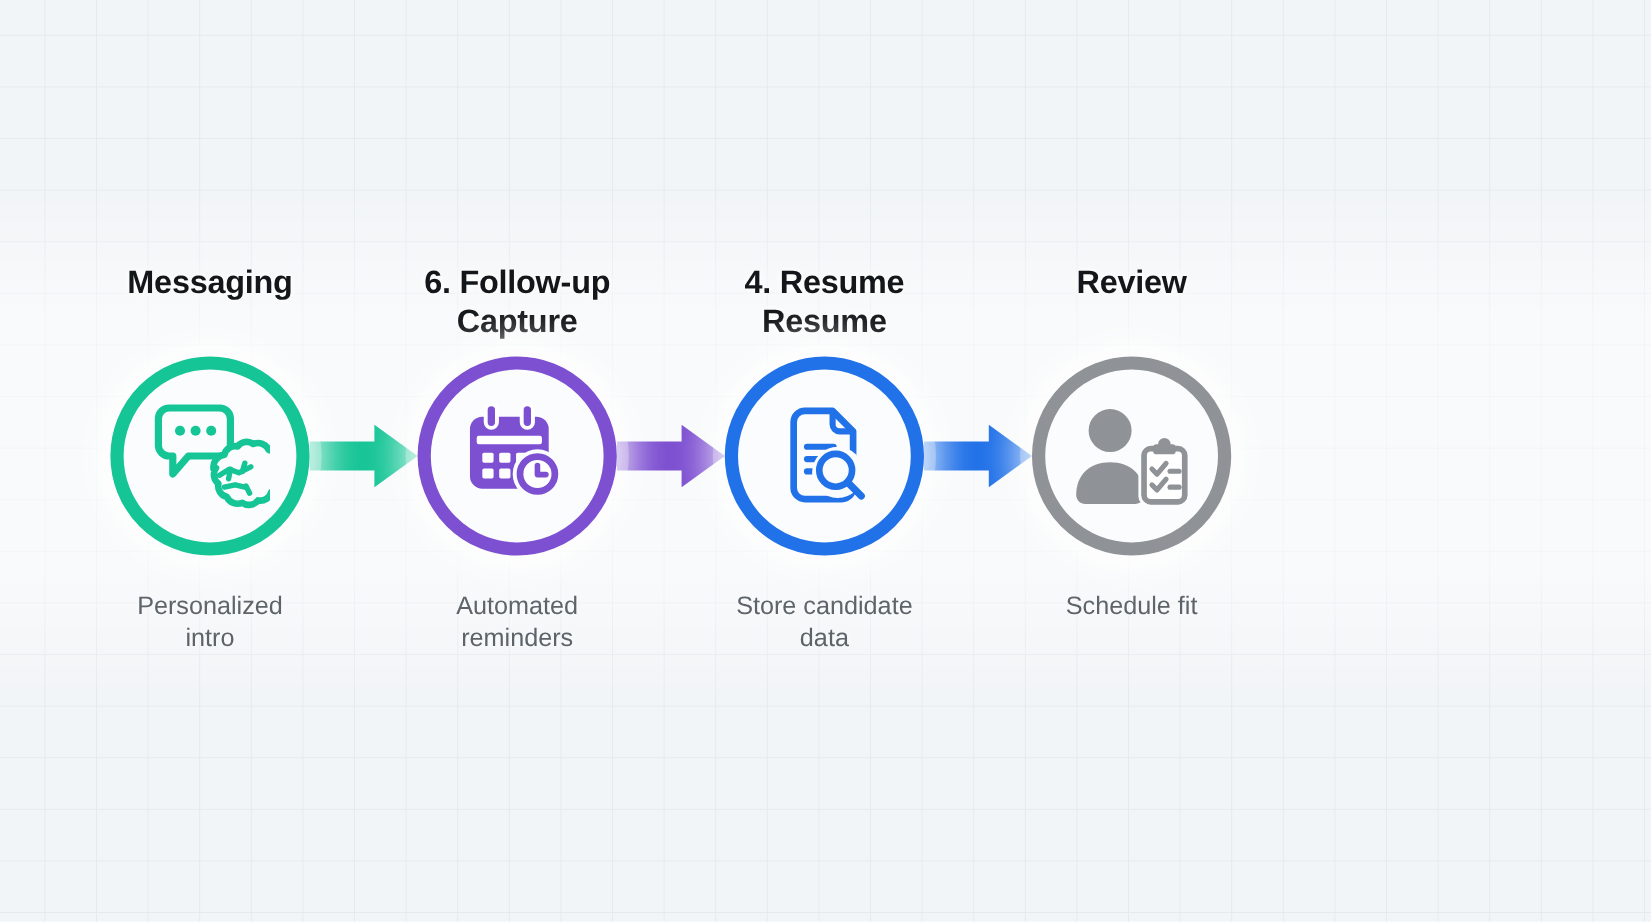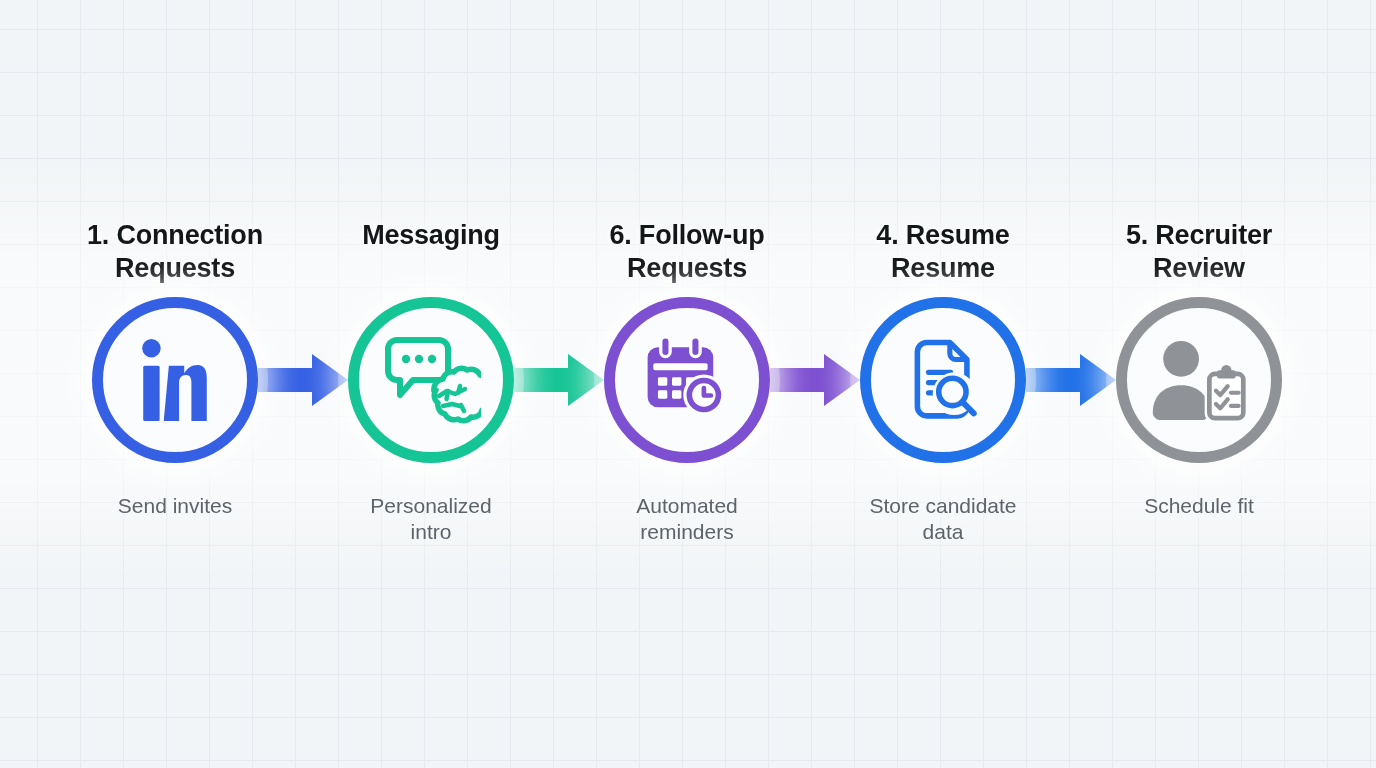--- a/index.html
+++ b/index.html
@@ -50,40 +50,20 @@
   .face{stroke:var(--c);fill:#fff;}
 </style>
 </head>
 <body>
 
 <div class="canvas">
   <div class="glow"></div>
 
   <div class="row">
 
-    <div class="step" style="--c:#3560e4">
-      <div class="titles">
-        <span class="tl">1. Connection</span>
-        <span class="tl">Requests</span>
-      </div>
-      <div class="circle">
-        <svg width="66" height="82" viewBox="0 0 64 80" aria-hidden="true">
-          <circle class="fl" cx="9" cy="9" r="9"></circle>
-          <rect class="fl" x="1" y="26" width="16" height="54" rx="1.5"></rect>
-          <path class="fl" d="M26,26 h15 v7.5 c2.8,-5 7.2,-8.2 13,-8.2 c6.5,0 9,4.7 9,12.7 V80 h-15 V42 c0,-4.5 -1.8,-7 -5.5,-7 c-4,0 -6.5,2.8 -6.5,7.5 V80 h-15 z"></path>
-        </svg>
-      </div>
-      <div class="caption">
-        <span class="cl">Send invites</span>
-        <span class="cl"></span>
-      </div>
-      <svg class="arrow" width="90" height="60" viewBox="0 0 90 60">
-        <path class="fl" d="M0,18 H54 V4 L90,30 L54,56 V42 H0 Z"></path>
-      </svg>
-    </div>
 
     <div class="step" style="--c:#16c596">
       <div class="titles">
         <span class="tl">Messaging</span>
       </div>
       <div class="circle">
         <svg width="100" height="94" viewBox="0 0 100 94" aria-hidden="true">
           <path class="st" stroke-width="6" d="M16,7 h42 a9,9 0 0 1 9,9 v22 a9,9 0 0 1 -9,9 h-26 l-13,15 v-15 h-3 a9,9 0 0 1 -9,-9 v-22 a9,9 0 0 1 9,-9 z"></path>
           <circle class="fl" cx="25" cy="26" r="4.2"></circle>
           <circle class="fl" cx="38" cy="26" r="4.2"></circle>
@@ -101,21 +81,21 @@
         <span class="cl">intro</span>
       </div>
       <svg class="arrow" width="90" height="60" viewBox="0 0 90 60">
         <path class="fl" d="M0,18 H54 V4 L90,30 L54,56 V42 H0 Z"></path>
       </svg>
     </div>
 
     <div class="step" style="--c:#7d4fd1">
       <div class="titles">
         <span class="tl">6. Follow-up</span>
-        <span class="tl">Requests</span>
+        <span class="tl">Capture</span>
       </div>
       <div class="circle">
         <svg width="90" height="90" viewBox="0 0 96 96" aria-hidden="true">
           <rect class="fl" x="6" y="13" width="70" height="64" rx="11"></rect>
           <rect class="post" x="20" y="2" width="10" height="21" rx="5"></rect>
           <rect class="post" x="52" y="2" width="10" height="21" rx="5"></rect>
           <rect class="wf" x="12" y="30" width="58" height="7.5" rx="2"></rect>
           <rect class="wf" x="17" y="45" width="10" height="9" rx="1.5"></rect>
           <rect class="wf" x="32" y="45" width="10" height="9" rx="1.5"></rect>
           <rect class="wf" x="47" y="45" width="10" height="9" rx="1.5"></rect>
@@ -156,21 +136,20 @@
         <span class="cl">Store candidate</span>
         <span class="cl">data</span>
       </div>
       <svg class="arrow" width="90" height="60" viewBox="0 0 90 60">
         <path class="fl" d="M0,18 H54 V4 L90,30 L54,56 V42 H0 Z"></path>
       </svg>
     </div>
 
     <div class="step" style="--c:#8f9296">
       <div class="titles">
-        <span class="tl">5. Recruiter</span>
         <span class="tl">Review</span>
       </div>
       <div class="circle">
         <svg width="98" height="83" viewBox="0 0 104 88" aria-hidden="true">
           <circle class="fl" cx="33" cy="21" r="19"></circle>
           <path class="fl" d="M11,86 h44 c4.4,0 8,-3.6 8,-8 c0,-18 -12,-29 -30,-29 c-18,0 -30,11 -30,29 c0,4.4 3.6,8 8,8 z"></path>
           <rect class="bgf" x="58" y="29" width="46" height="59" rx="9"></rect>
           <rect class="face" x="63" y="37" width="36" height="47" rx="6" stroke-width="5"></rect>
           <rect class="fl" x="71" y="33" width="20" height="9" rx="3"></rect>
           <circle class="fl" cx="81" cy="33" r="5.5"></circle>

